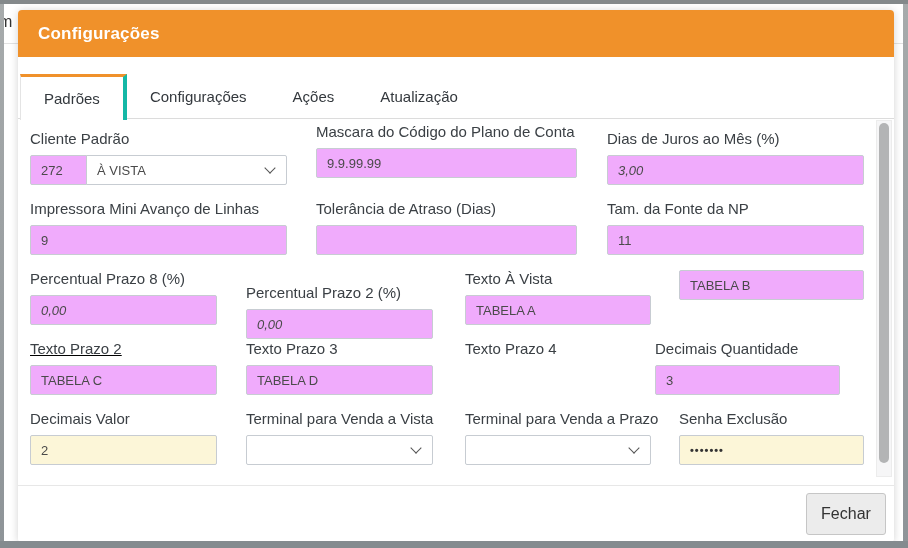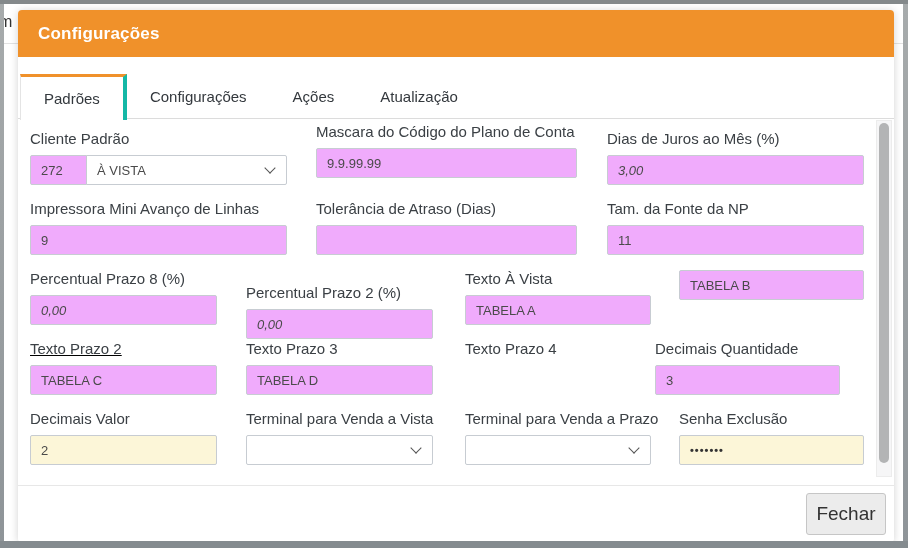--- a/index.html
+++ b/index.html
@@ -29,21 +29,21 @@
   .row-flex{display:flex;}
   .inp.code{width:57px;border-radius:2px 0 0 2px;flex:0 0 auto;}
   .selectbox{box-sizing:border-box;flex:1;margin-left:-1px;height:30px;border:1px solid #c7ccd2;border-radius:0 2px 2px 0;background:#fff;display:flex;align-items:center;justify-content:space-between;padding:0 12px 0 10px;font-size:13px;color:#4a4a4a;cursor:pointer;}
   .selectbox.full{margin-left:0;border-radius:2px;}
   .chev{width:7px;height:7px;border-right:1.6px solid #555;border-bottom:1.6px solid #555;transform:rotate(45deg);margin-top:-4px;flex:0 0 auto;}
 
   .scroll-track{position:absolute;right:2px;top:0;width:16px;height:357px;background:#f6f6f7;border:1px solid #ececec;box-sizing:border-box;}
   .scroll-thumb{position:absolute;left:2px;top:2px;width:10px;height:340px;background:#b3b4b5;border-radius:6px;}
 
   .footer{position:absolute;left:0;bottom:0;width:100%;height:57px;border-top:1px solid #e7e7e7;box-sizing:border-box;display:flex;align-items:center;justify-content:flex-end;padding-right:8px;background:#fff;border-radius:0 0 4px 4px;}
-  .btn-close{width:80px;height:42px;background:#ececec;border:1px solid #c6c6c6;border-radius:3px;font-size:19px;color:#333;font-family:"Liberation Sans",sans-serif;cursor:pointer;}
+  .btn-close{width:80px;height:42px;background:#ececec;border:1px solid #c6c6c6;border-radius:3px;font-size:16px;color:#333;font-family:"Liberation Sans",sans-serif;cursor:pointer;}
 </style>
 </head>
 <body>
 
 <div class="frame">
   <div class="frame-top"></div>
   <div class="frame-bottom"></div>
   <div class="page">
     <div class="bg-frag">m</div>
     <div class="bg-line"></div>

